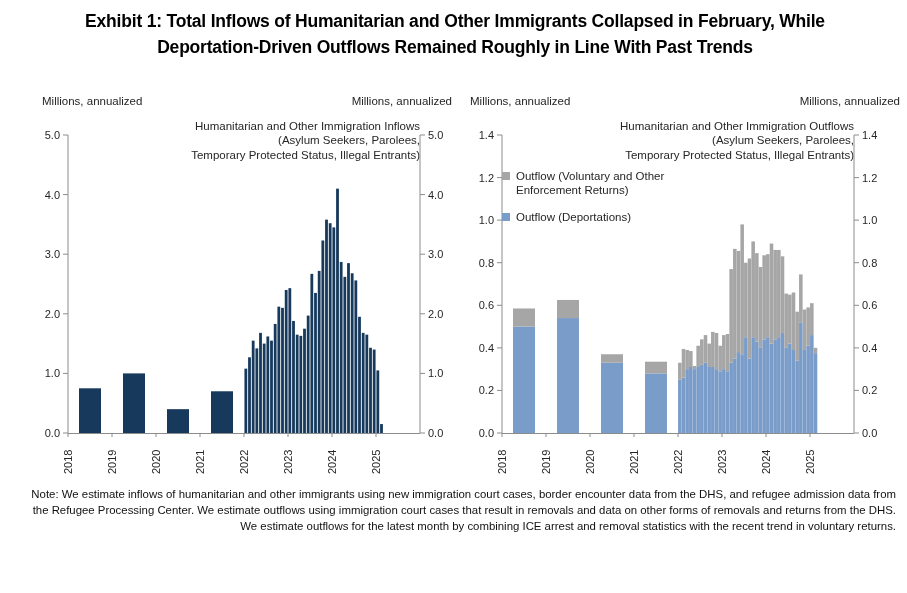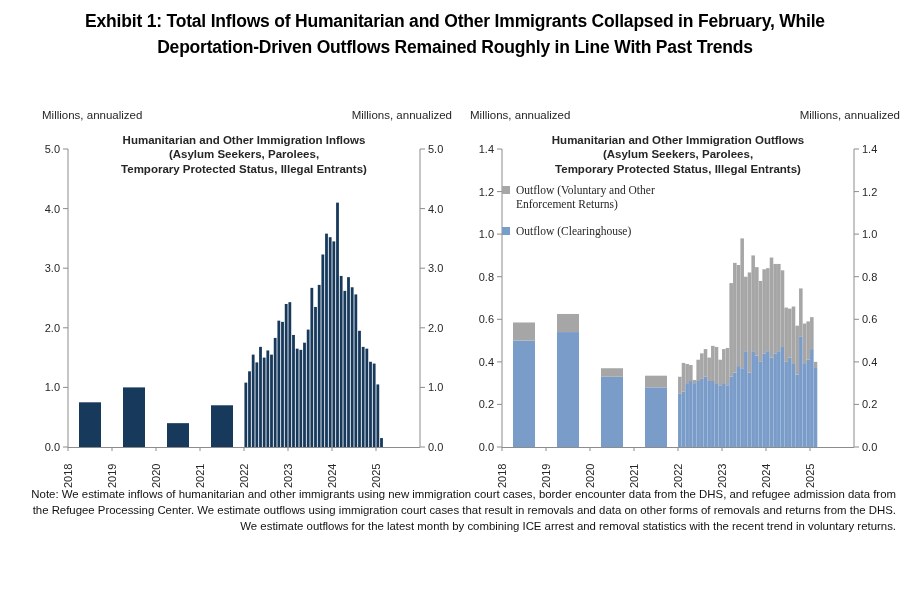--- a/index.html
+++ b/index.html
@@ -5,35 +5,35 @@
   * { margin:0; padding:0; box-sizing:border-box; }
   body { background:#fff; font-family:"Liberation Sans", sans-serif; }
   #page { position:relative; width:907px; height:593px; background:#fff; overflow:hidden; }
 
   .exhibit-title {
     position:absolute; left:30px; top:8px; width:850px;
     font-size:17.5px; font-weight:700; color:#000;
     line-height:1.5; letter-spacing:-0.2px; white-space:pre-line;text-align:center;
   }
 
-  .chart { position:absolute; top:109px; height:396px; }
+  .chart { position:absolute; top:95px; height:396px; }
   .chart.left  { left:28px;  width:430px; }
   .chart.right { left:462px; width:440px; }
 
   .units { position:absolute; top:0; left:0; right:0; display:flex;
     justify-content:space-between; padding:0 6px 0 14px;
     font-size:11.5px; color:#262626; }
   .chart.right .units { padding:0 2px 0 8px; }
 
   .plot-title { position:absolute; left:40px; width:352px; top:24px;
-    text-align:center; font-size:11.5px; color:#262626; line-height:1.25;
-    white-space:pre-line;font-weight:bold; }
+    text-align:right; font-size:11.5px; color:#262626; line-height:1.25;
+    white-space:pre-line; }
 
   .legend { position:absolute; left:40px; top:74px; display:flex;
-    flex-direction:column; gap:12px;font-family:Liberation Serif, serif; }
+    flex-direction:column; gap:12px; }
   .legend-item { display:flex; align-items:flex-start; gap:6px;
     font-size:11.5px; color:#262626; line-height:1.25; }
   .swatch { width:8px; height:8px; margin-top:3px; flex:0 0 auto; }
   .legend-label { white-space:pre-line; }
 
   svg.plot { position:absolute; left:0; top:18px; }
   .tk { font-family:"Liberation Sans", sans-serif; font-size:11px; fill:#262626; }
 
   .note {
     position:absolute; left:28px; top:487px; width:868px;
@@ -295,20 +295,20 @@
         <rect x="351.73" y="234.86" width="3.55" height="5.32" fill="#a6a6a6"></rect>
       </svg>
     <div class="legend">
       <div class="legend-item">
         <span class="swatch" style="background: rgb(166, 166, 166);"></span>
         <span class="legend-label">Outflow (Voluntary and Other
 Enforcement Returns)</span>
       </div>
       <div class="legend-item">
         <span class="swatch" style="background: rgb(122, 156, 201);"></span>
-        <span class="legend-label">Outflow (Clearinghouse)</span>
+        <span class="legend-label">Outflow (Deportations)</span>
       </div>
     </div>
   </div>
 
   <div class="note">Note: We estimate inflows of humanitarian and other immigrants using new immigration court cases, border encounter data from the DHS, and refugee admission data from the Refugee Processing Center. We estimate outflows using immigration court cases that result in removals and data on other forms of removals and returns from the DHS.  We estimate outflows for the latest month by combining ICE arrest and removal statistics with the recent trend in voluntary returns.</div>
 
 </div>
 
 </body></html>

